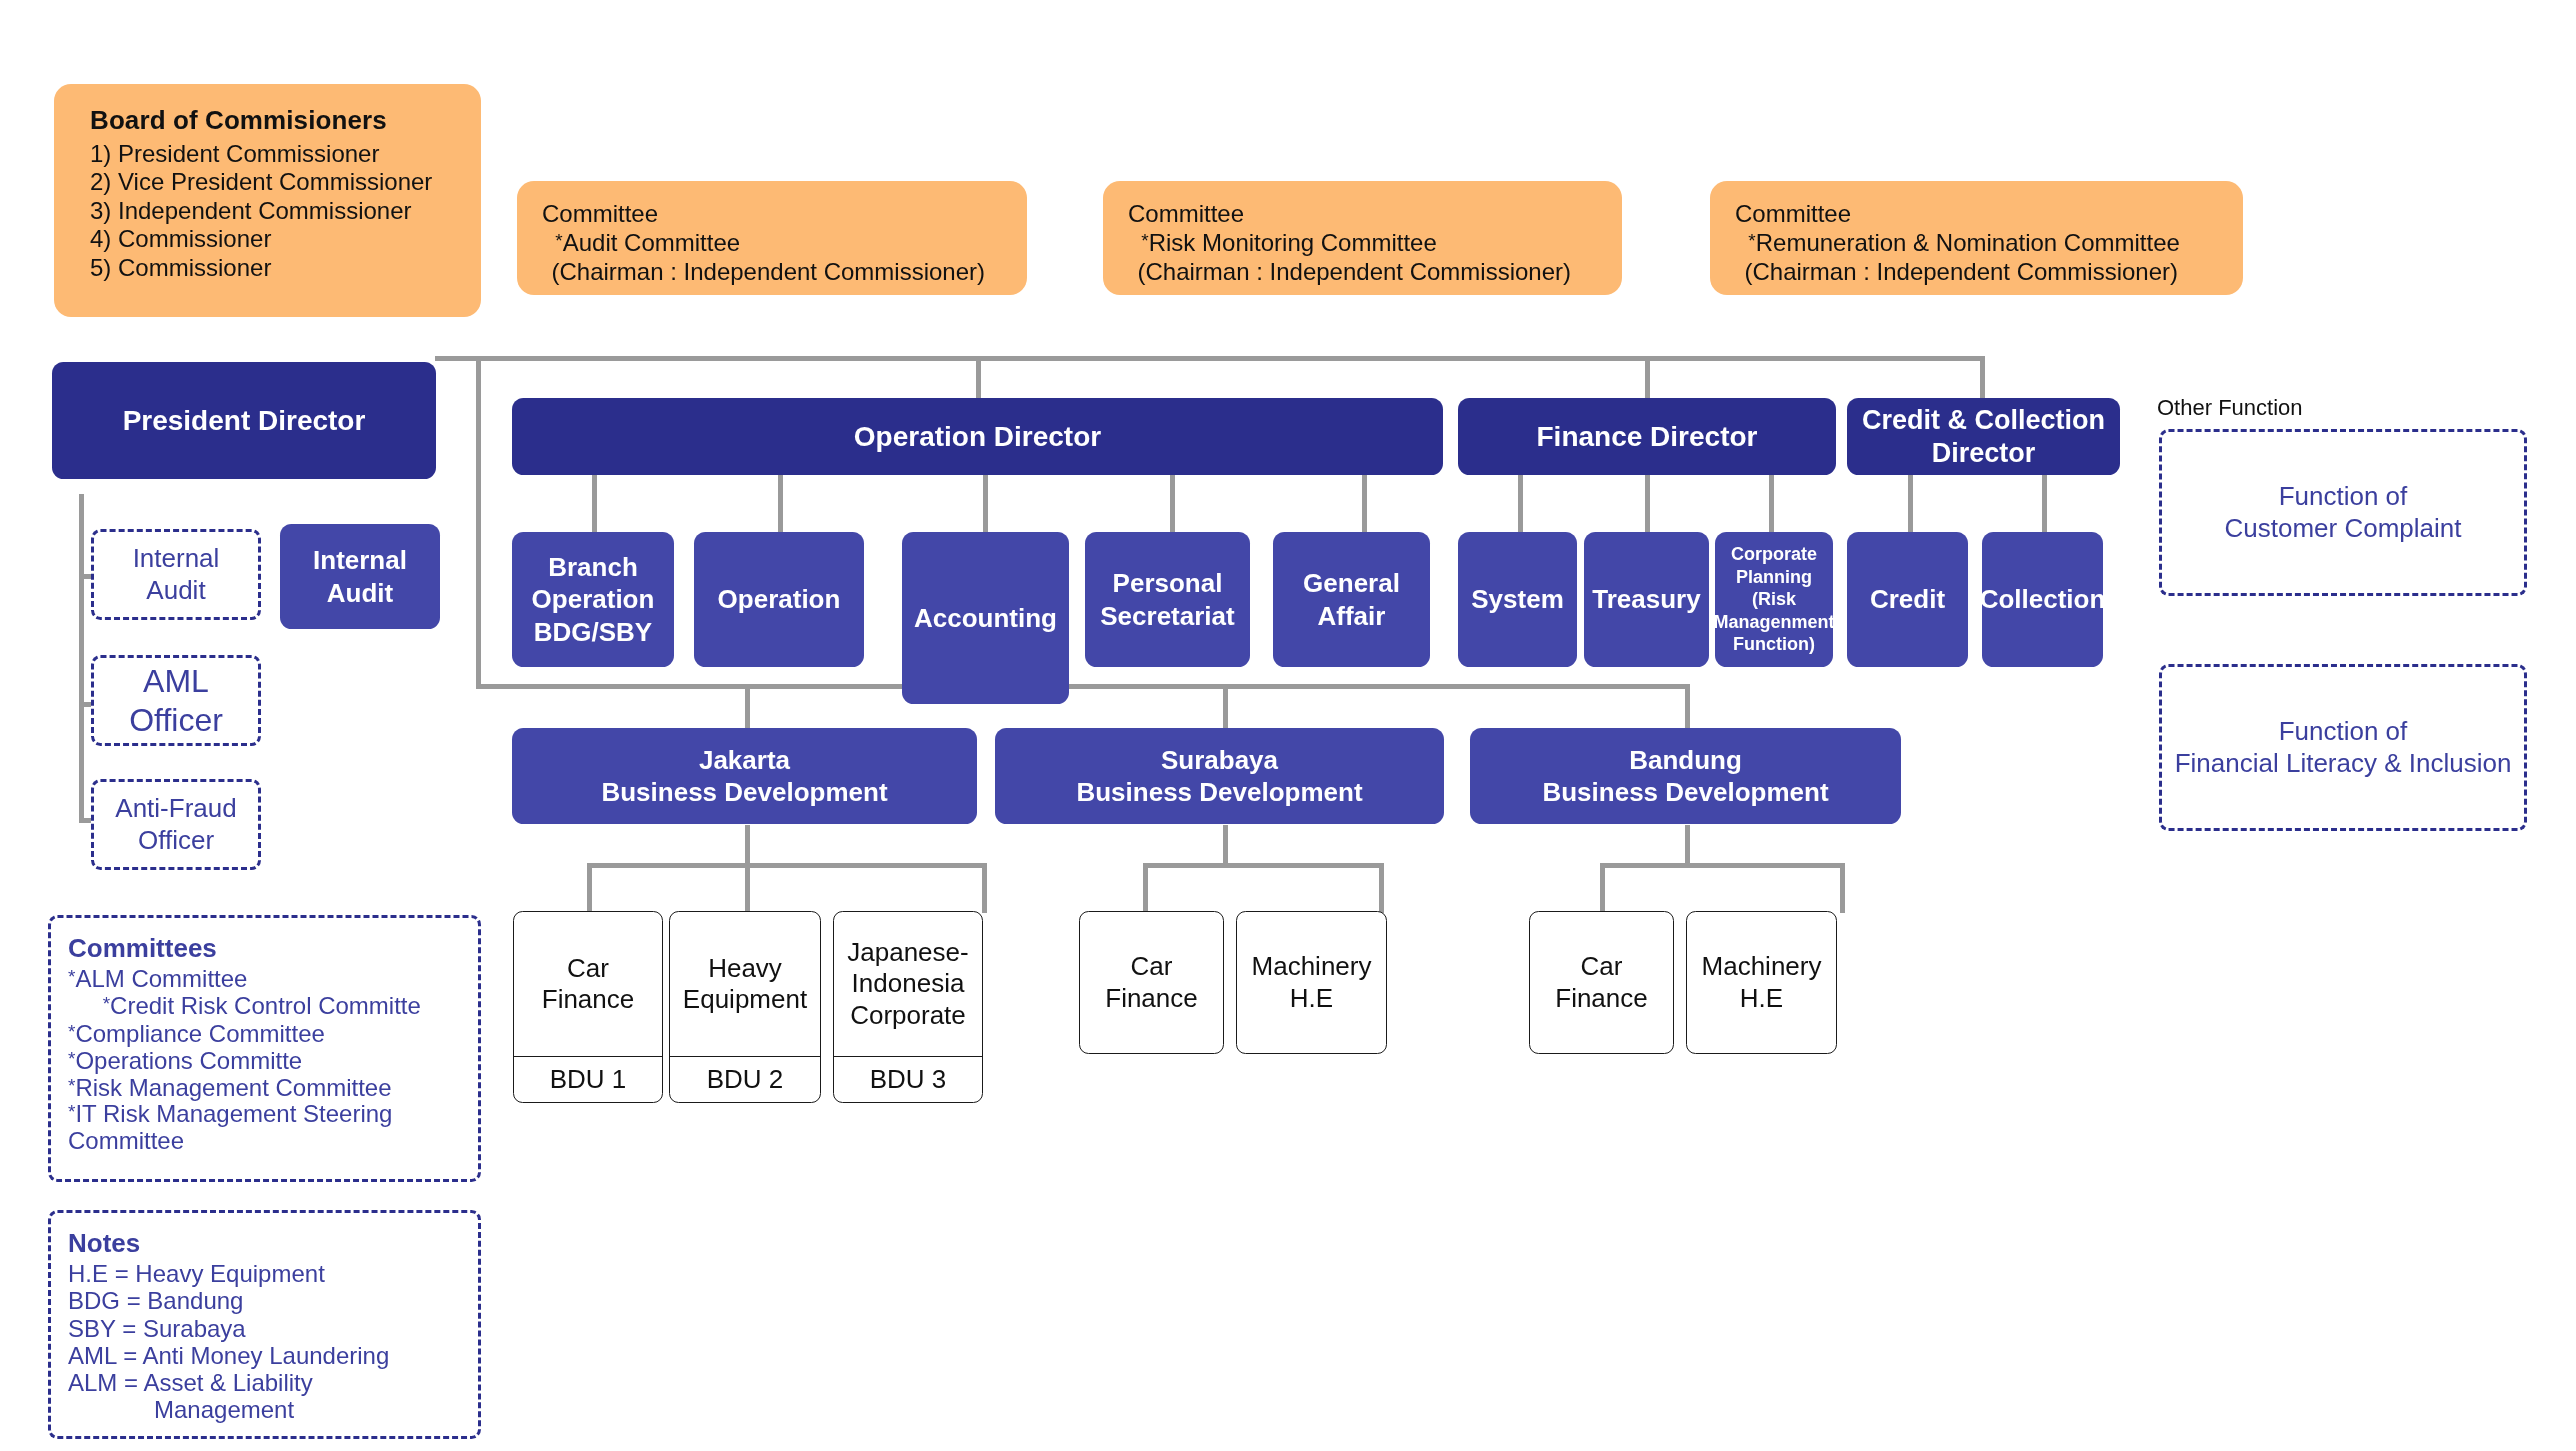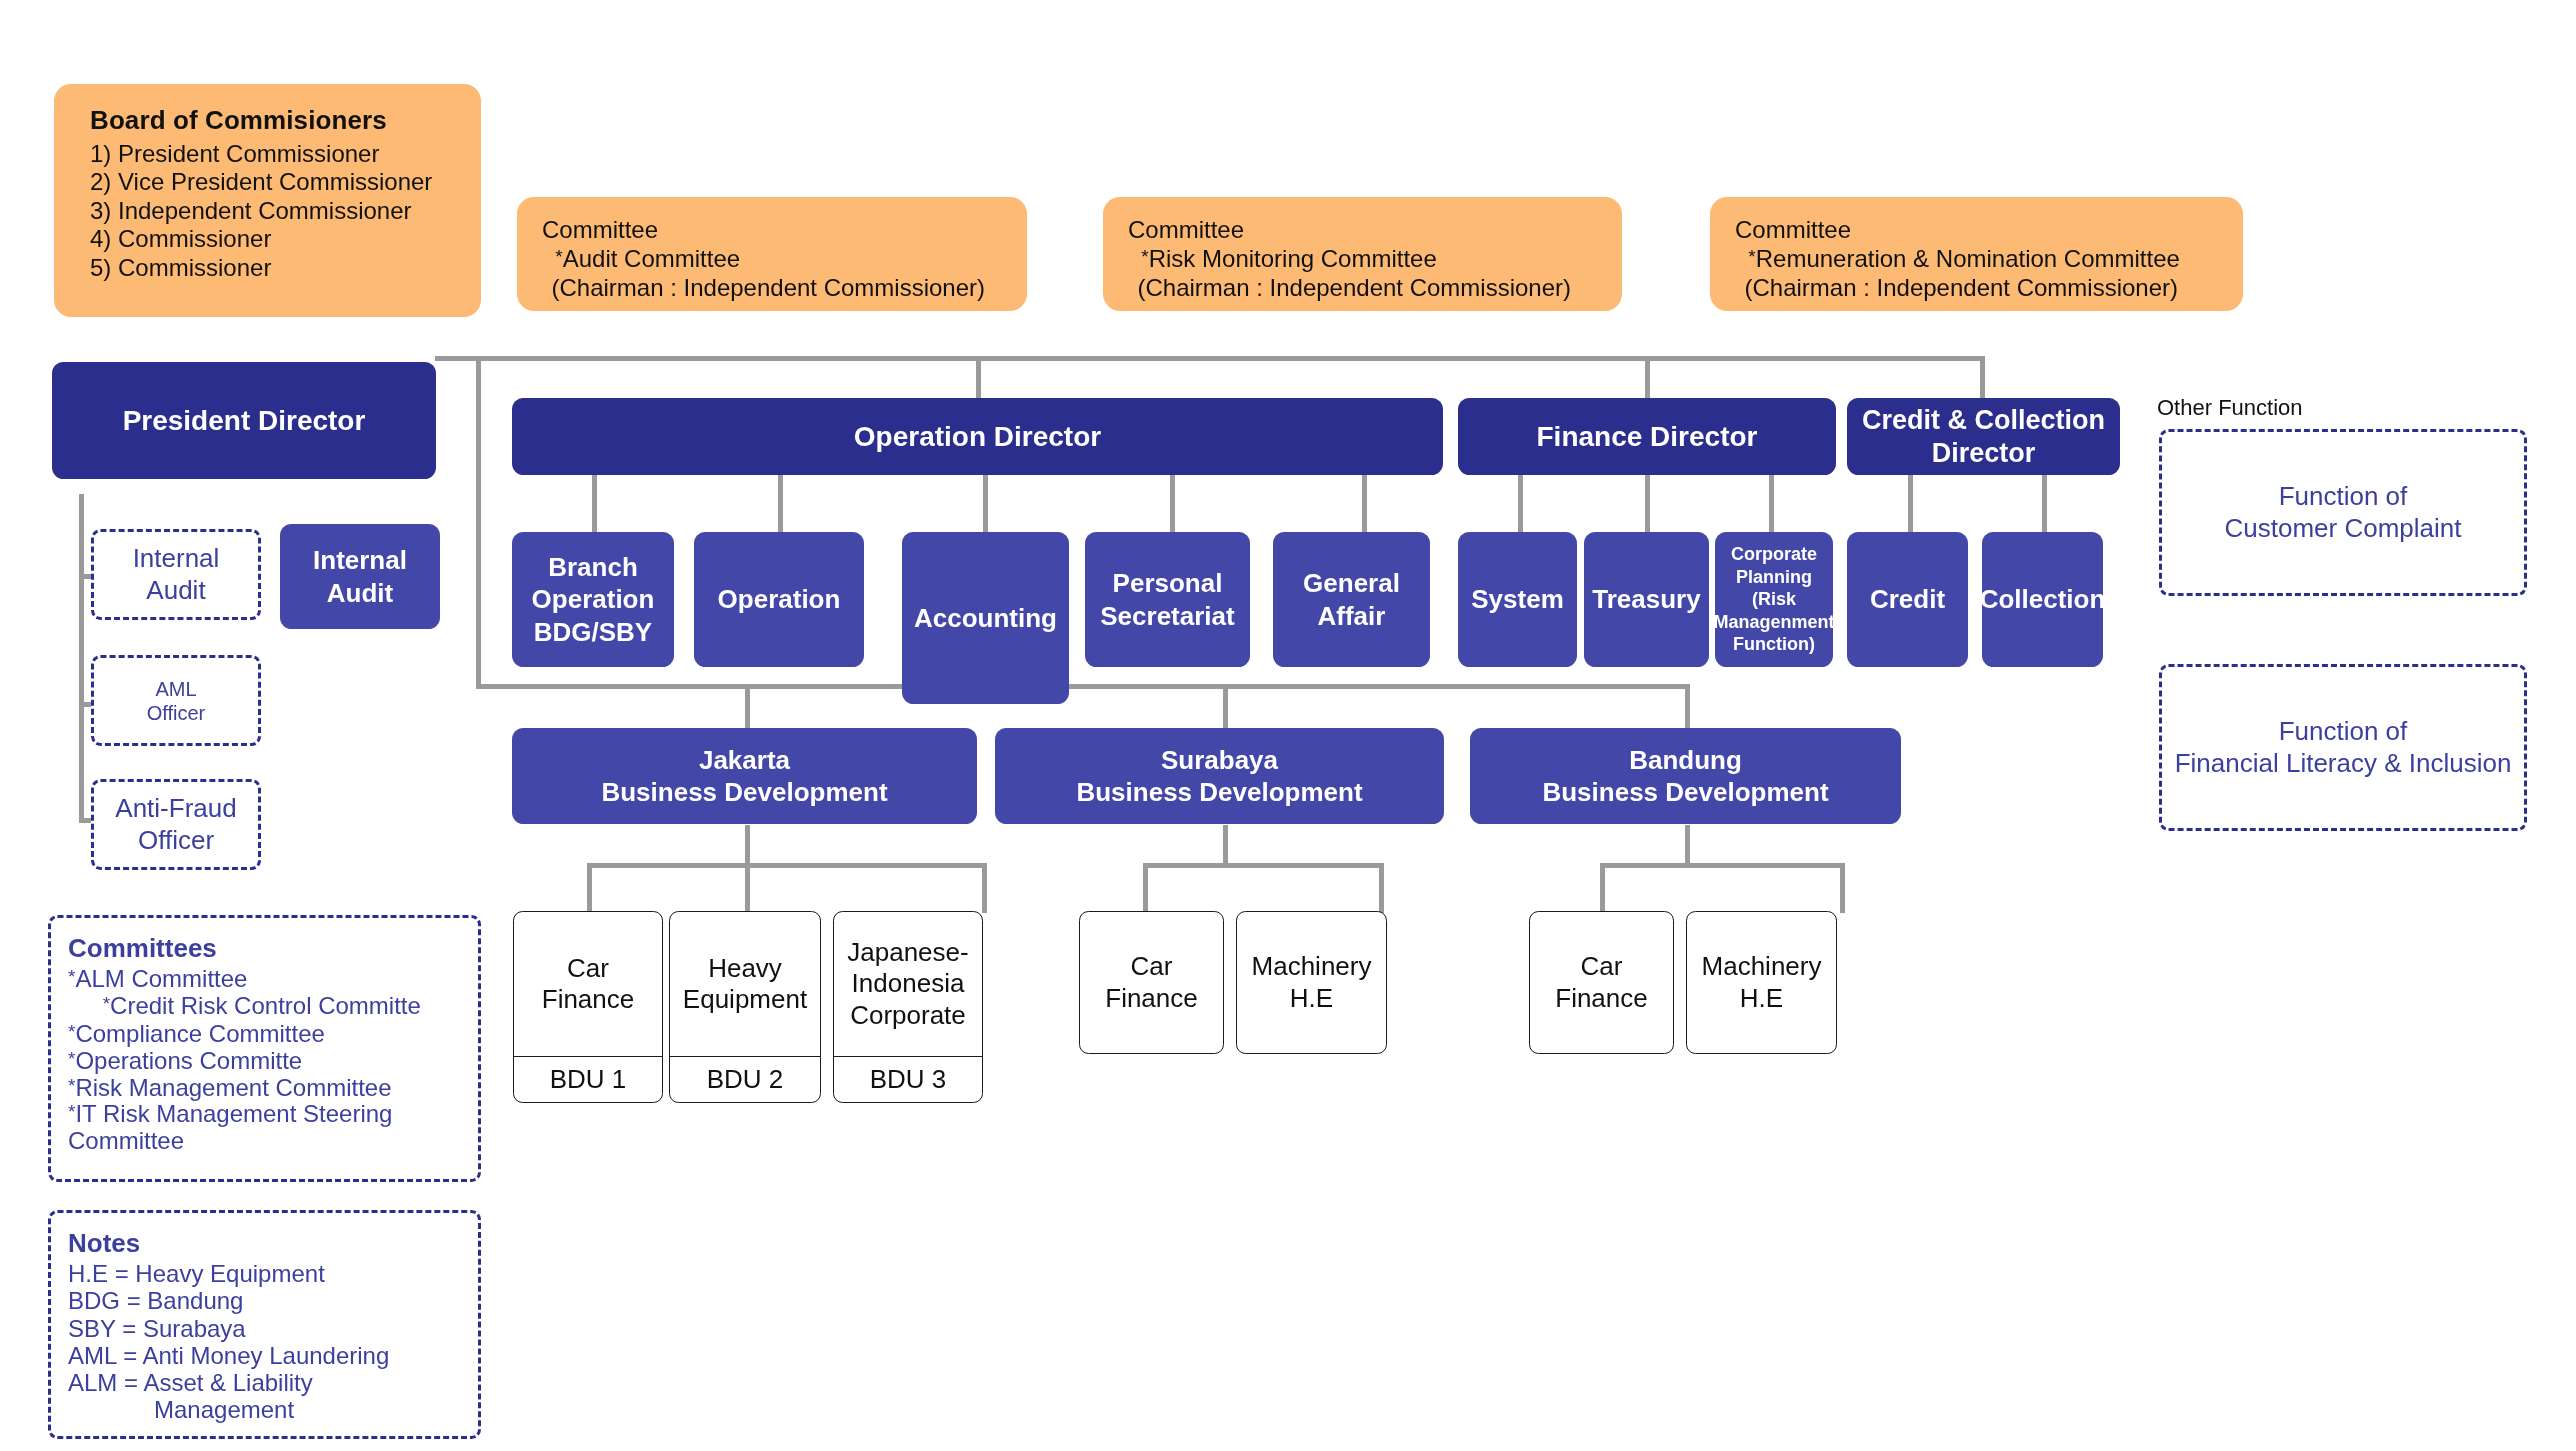--- a/index.html
+++ b/index.html
@@ -40,21 +40,21 @@
     font-weight: bold;
     font-size: 26px;
     letter-spacing: 0.1px;
     margin-bottom: 3.8px;
   }
   .board-item {
     font-size: 24px;
     line-height: 1.19;
     white-space: nowrap;
   }
-  .cmt { padding: 19px 21px 19px 25px; margin-top: 16px; }
+  .cmt { padding: 19px 21px 19px 25px; }
   .cmt-head {
     font-size: 24px;
     line-height: 1.2;
     white-space: nowrap;
   }
   .cmt-star {
     font-size: 24px;
     line-height: 1.2;
     padding-left: 13.3px;
     white-space: nowrap;
@@ -249,21 +249,21 @@
   <div class="line" style="left:1600px; top:863px; width:4.8px; height:50px;"></div>
   <div class="line" style="left:1840px; top:863px; width:4.8px; height:50px;"></div>
 
   <div class="abs dark-blue" style="left:52px; top:362px; width:384px; height:117px; font-size:28px;">
     <span>President Director</span>
   </div>
 
   <div class="abs dashed" style="left:91px; top:529px; width:170px; height:91px; font-size:26px;">
     <span>Internal<br>Audit</span>
   </div>
-  <div class="abs dashed" style="left:91px; top:655px; width:170px; height:91px; font-size:20px;">
+  <div class="abs dashed" style="left:91px; top:655px; width:170px; height:91px; font-size:32px;">
     <span>AML<br>Officer</span>
   </div>
   <div class="abs dashed" style="left:91px; top:779px; width:170px; height:91px; font-size:26px;">
     <span>Anti-Fraud<br>Officer</span>
   </div>
 
   <div class="abs mid-blue" style="left:280px; top:524px; width:160px; height:105px; font-size:26px;">
     <span>Internal<br>Audit</span>
   </div>
 

